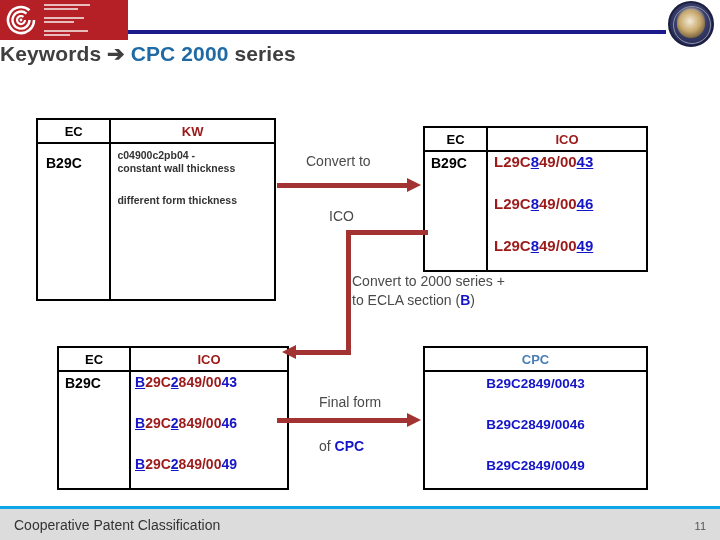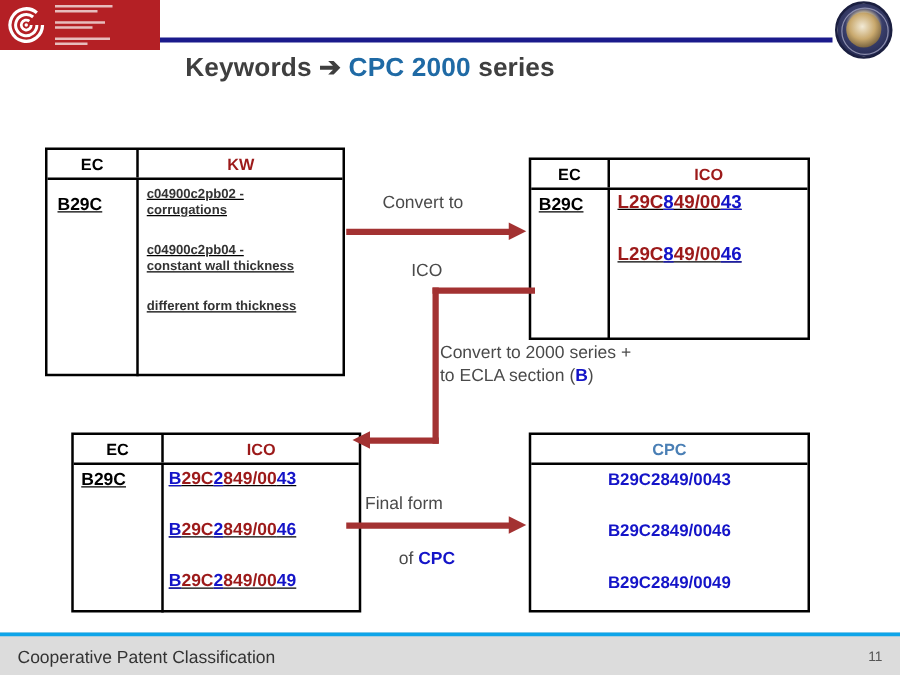--- a/index.html
+++ b/index.html
@@ -81,21 +81,20 @@
     width: 36px; height: 36px;
     border-radius: 50%;
     border: 1px solid #8d8fae;
   }
 
   
   #slide-title {
     position: absolute;
     left: 0; top: 42px;
     width: 592px;
-    text-align: center;
     font-size: 21px;
     font-weight: bold;
     color: #3f3f3f;
     letter-spacing: .1px;
   }
   #slide-title .accent { color: #1f6aa5; }
   #slide-title .arrowglyph { color: #3f3f3f; font-weight: bold; }
 
   
   .grid {
@@ -115,21 +114,20 @@
     justify-content: center;
     font-size: 13px;
     font-weight: bold;
     box-sizing: border-box;
   }
   .grid .body-row {
     display: flex;
   }
   .grid .body-cell {
     box-sizing: border-box;
-    text-decoration: underline;
   }
   .hdr-black { color: #000; }
   .hdr-red   { color: #9c1a1a; }
   .hdr-cpc   { color: #4a7fb5; }
 
   
   #table-kw { left: 36px; top: 118px; width: 240px; height: 183px; }
   #table-kw .c1 { width: 74px; border-right: 2px solid #000; }
   #table-kw .c2 { width: 164px; }
   #table-kw .body-row { height: 157px; }
@@ -235,21 +233,21 @@
   }
 
   
   .mid-label {
     position: absolute;
     font-size: 14px;
     color: #4a4a4a;
   }
   #label-convert-to { left: 306px; top: 153px; }
   #label-ico        { left: 329px; top: 208px; }
-  #label-final-form { left: 292px; top: 394px; }
+  #label-final-form { left: 319px; top: 394px; }
   #label-of-cpc     { left: 319px; top: 438px; }
   #label-of-cpc .bluebold { color: #1414c8; font-weight: bold; }
 
   #block-convert2000 {
     position: absolute;
     left: 352px; top: 272px;
     font-size: 14px;
     color: #4a4a4a;
     line-height: 19px;
   }
@@ -318,24 +316,20 @@
     <div class="hdr-cell c1 hdr-black">EC</div>
     <div class="hdr-cell c2 hdr-red">KW</div>
   </div>
   <div class="body-row">
     <div class="body-cell c1">
       <div class="ec-val">B29C</div>
     </div>
     <div class="body-cell c2">
       <div class="kw-list">
         <div class="kw-item">
-          <div>c04900c2pb02 -</div>
-          <div>corrugations</div>
-        </div>
-        <div class="kw-item">
           <div>c04900c2pb04 -</div>
           <div>constant wall thickness</div>
         </div>
         <div class="kw-item">
           <div>different form thickness</div>
         </div>
       </div>
     </div>
   </div>
 </div>
@@ -346,20 +340,21 @@
     <div class="hdr-cell c2 hdr-red">ICO</div>
   </div>
   <div class="body-row">
     <div class="body-cell c1">
       <div class="ec-val">B29C</div>
     </div>
     <div class="body-cell c2">
       <div class="ico-list">
         <div class="ico-item"><span class="cred">L29C</span><span class="cblue-u">8</span><span class="cred">49/00</span><span class="cblue-u">43</span></div>
         <div class="ico-item"><span class="cred">L29C</span><span class="cblue-u">8</span><span class="cred">49/00</span><span class="cblue-u">46</span></div>
+        <div class="ico-item"><span class="cred">L29C</span><span class="cblue-u">8</span><span class="cred">49/00</span><span class="cblue-u">49</span></div>
       </div>
     </div>
   </div>
 </div>
 
 <div class="grid" id="table-ico-bot">
   <div class="hdr-row">
     <div class="hdr-cell c1 hdr-black">EC</div>
     <div class="hdr-cell c2 hdr-red">ICO</div>
   </div>

